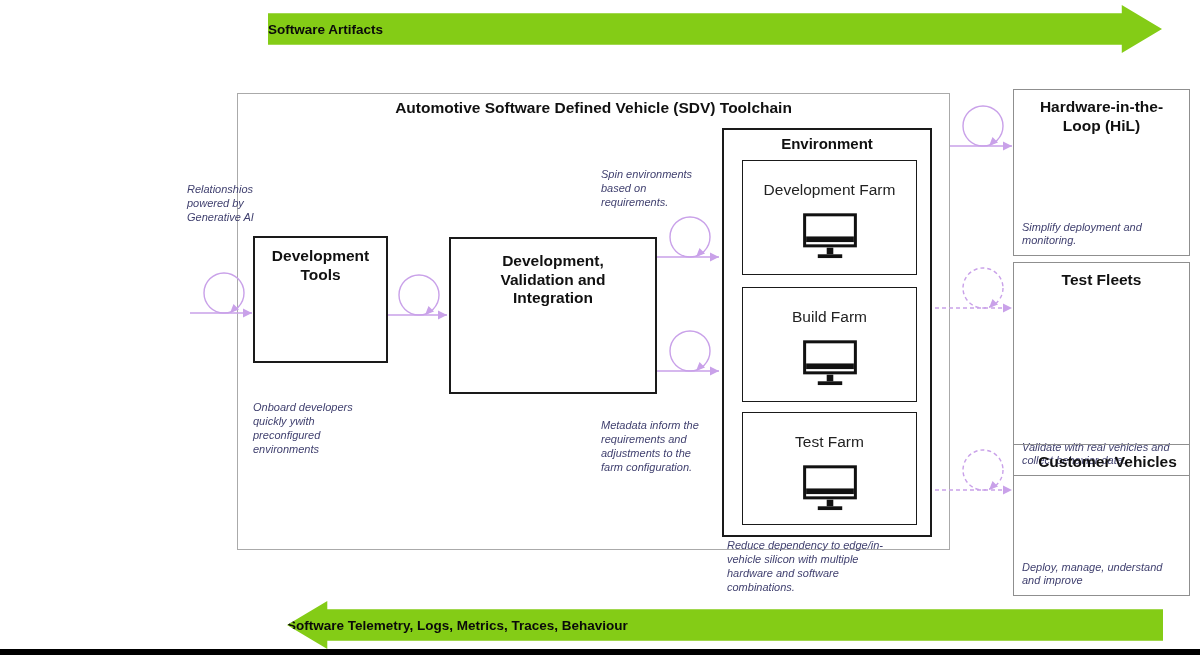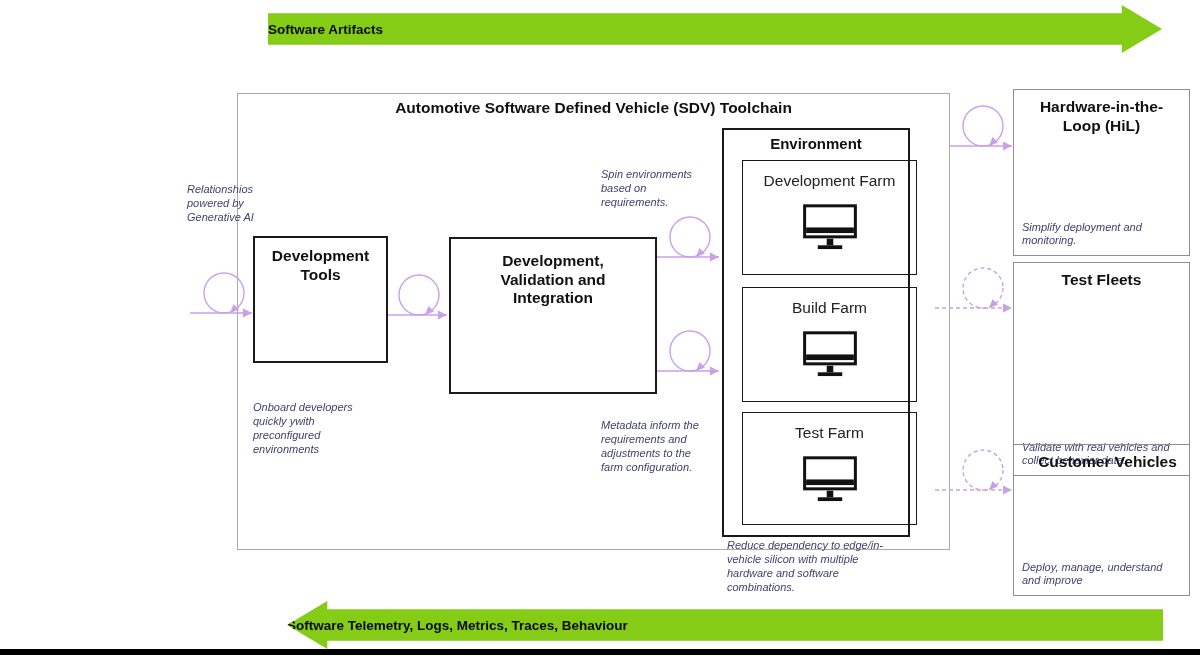--- a/index.html
+++ b/index.html
@@ -29,28 +29,28 @@
 
   .sdv-box { left: 237px; top: 93px; width: 713px; height: 457px; border: 1.5px solid #aaaaaa; }
   .sdv-title { position: absolute; top: 5px; left: 0; right: 0; text-align: center; font-size: 15.5px; font-weight: bold; color: #111; }
 
   .box-title { text-align: center; font-size: 15.5px; font-weight: bold; color: #111; line-height: 1.2; white-space: pre-line; }
 
   .requirements-box { left: 9px; top: 236px; width: 181px; height: 157px; padding-top: 10px; }
   .devtools-box { left: 253px; top: 236px; width: 135px; height: 127px; padding-top: 9px; }
   .dvi-box { left: 449px; top: 237px; width: 208px; height: 157px; padding-top: 13px; }
 
-  .environment-box { left: 722px; top: 128px; width: 188px; height: 409px; }
+  .environment-box { left: 722px; top: 128px; width: 210px; height: 409px; }
   .environment-title { position: absolute; top: 5px; left: 0; right: 0; text-align: center; font-size: 15px; font-weight: bold; color: #111; }
 
   .farm-box { position: absolute; left: 18px; width: 175px; height: 115px; display: flex; flex-direction: column; align-items: center; }
   .farm-box.f0 { top: 30px; }
   .farm-box.f1 { top: 157px; }
   .farm-box.f2 { top: 282px; height: 113px; }
-  .farm-label { margin-top: 11px; font-size: 15.5px; font-weight: 400; color: #222; }
+  .farm-label { margin-top: 20px; font-size: 15.5px; font-weight: 400; color: #222; }
   .monitor-wrap { margin-top: 13px; }
 
   .right-box { left: 1013px; width: 177px; padding-top: 8px; margin-top: 24px; }
   .hil-box { top: 65px; height: 167px; }
   .fleets-box { top: 238px; height: 214px; }
   .customer-box { top: 420px; height: 152px; padding-left: 12px; }
   .box-note {
     position: absolute; left: 8px; bottom: 7px; right: 4px;
     font-style: italic; font-size: 11px; color: #3F3F6E; line-height: 1.25; white-space: pre-line; text-align: left;
   }

